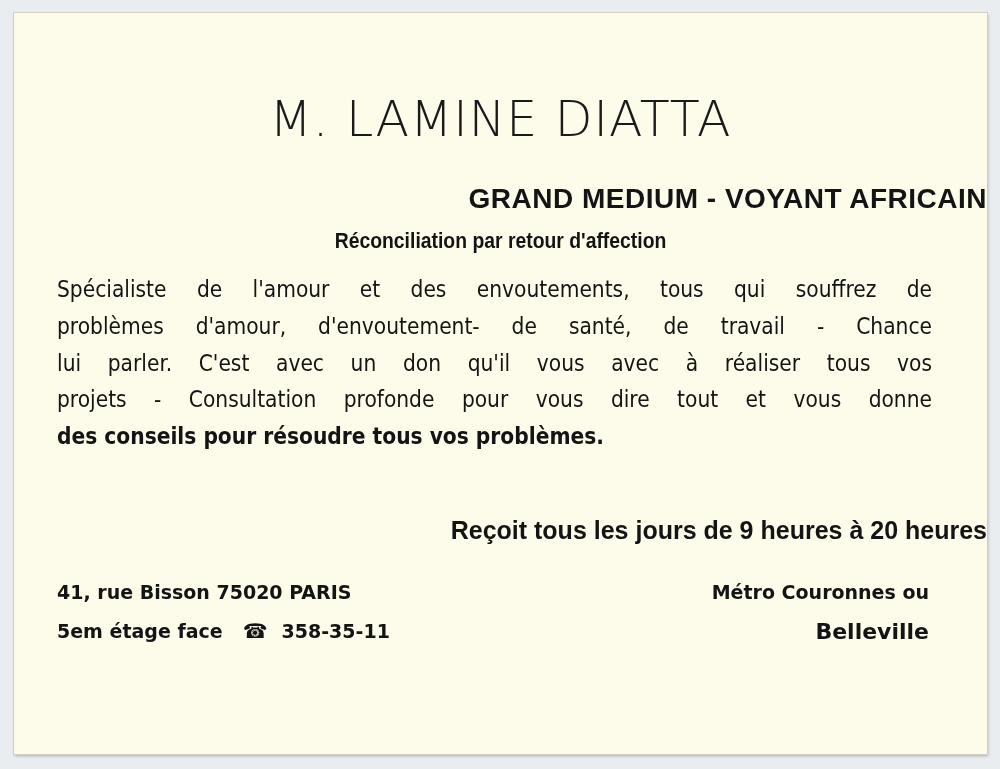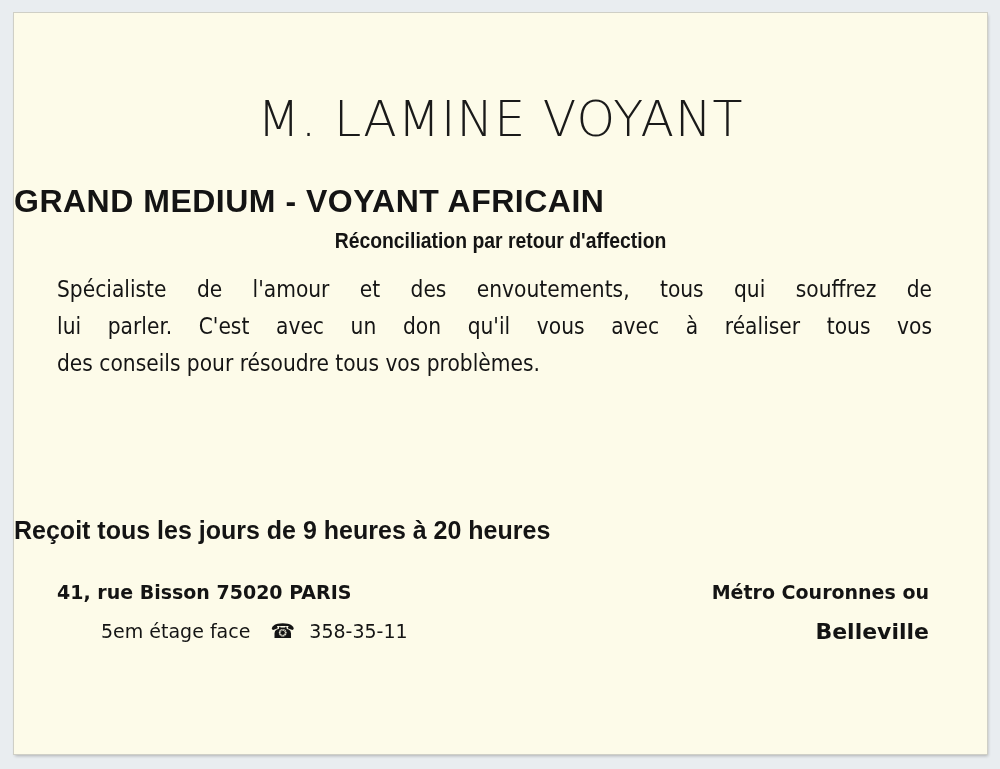--- a/index.html
+++ b/index.html
@@ -11,55 +11,57 @@
     position:absolute; left:14px; top:13px; width:973px; height:741px;
     background:#fdfbe9;
     box-shadow: 0 0 0 1px #cfcfc6, 1px 2px 3px rgba(0,0,0,0.25);
   }
   .name {
     position:absolute; left:0; right:0; top:78px; text-align:center;
     font-family:"DejaVu Sans", sans-serif; font-weight:300; font-size:49px; letter-spacing:1px;
     color:#1a1a1a;
   }
   .title {
-    position:absolute; left:0; right:0; top:170px; text-align:left;
-    font-family:"Liberation Sans", sans-serif; font-weight:bold; font-size:32px; letter-spacing:0.5px;
+    position:absolute; left:0; right:0; top:170px; text-align:right;
+    font-family:"Liberation Sans", sans-serif; font-weight:bold; font-size:28px; letter-spacing:0.5px;
   }
   .subtitle {
     position:absolute; left:0; right:0; top:215px; text-align:center;
     font-family:"Liberation Sans", sans-serif; font-weight:bold; font-size:22px;
     transform:scaleX(0.88);
   }
   .body-text {
     position:absolute; left:43px; top:258px; width:875px;
     font-family:"DejaVu Sans Condensed","DejaVu Sans", sans-serif; font-size:22.5px; line-height:36.8px;
     text-align:justify; text-align-last:left;
   }
   .body-line { display:block; text-align:justify; text-align-last:justify; white-space:nowrap; }
-  .body-line.last { text-align-last:left; }
+  .body-line.last { text-align-last:left;font-weight:bold; }
   .hours {
-    position:absolute; left:0; right:0; top:503px; text-align:left;
+    position:absolute; left:0; right:0; top:503px; text-align:right;
     font-family:"Liberation Sans", sans-serif; font-weight:bold; font-size:25px;
   }
   .addr1 { position:absolute; left:43px; top:568px; font-size:19px; font-weight:bold; }
-  .addr2 { position:absolute; left:43px; top:606px; font-size:19px; font-weight:normal;margin-left:44px; }
+  .addr2 { position:absolute; left:43px; top:606px; font-size:19px; font-weight:bold; }
   .metro1 { position:absolute; right:58px; top:568px; font-size:19px; font-weight:bold; }
   .metro2 { position:absolute; right:58px; top:606px; font-size:22px; font-weight:bold; }
   .phone-icon { display:inline-block; margin:0 14px 0 20px; font-size:20px; }
 </style>
 </head>
 <body>
 
 <div class="card">
-  <div class="name">M. LAMINE VOYANT</div>
+  <div class="name">M. LAMINE DIATTA</div>
   <div class="title">GRAND MEDIUM - VOYANT AFRICAIN</div>
   <div class="subtitle">Réconciliation par retour d'affection</div>
   <div class="body-text">
     <span class="body-line">Spécialiste de l'amour et des envoutements, tous qui souffrez de</span>
+    <span class="body-line">problèmes d'amour, d'envoutement- de santé, de travail - Chance</span>
     <span class="body-line">lui parler. C'est avec un don qu'il vous avec à réaliser tous vos</span>
+    <span class="body-line">projets - Consultation profonde pour vous dire tout et vous donne</span>
     <span class="body-line last">des conseils pour résoudre tous vos problèmes.</span>
   </div>
   <div class="hours">Reçoit tous les jours de 9 heures à 20 heures</div>
   <div class="addr1">41, rue Bisson 75020 PARIS</div>
   <div class="addr2">
     <span>5em étage face</span><span class="phone-icon">☎</span><span>358-35-11</span>
   </div>
   <div class="metro1">Métro Couronnes ou</div>
   <div class="metro2">Belleville</div>
 </div>

